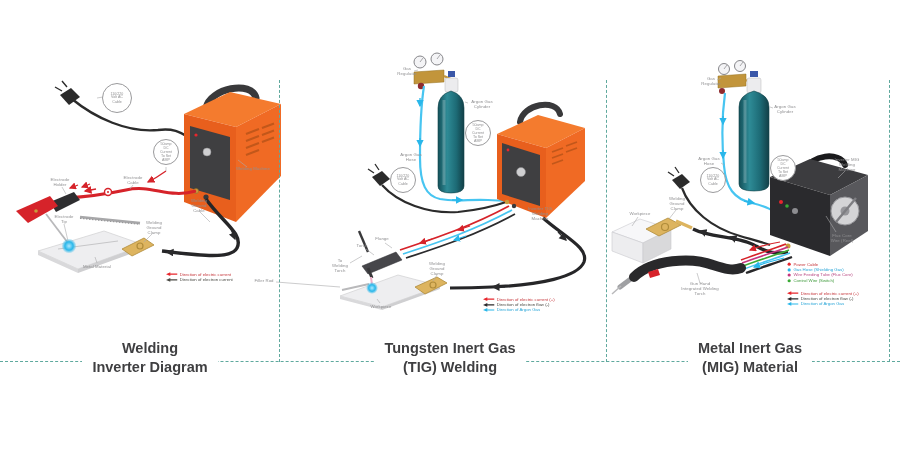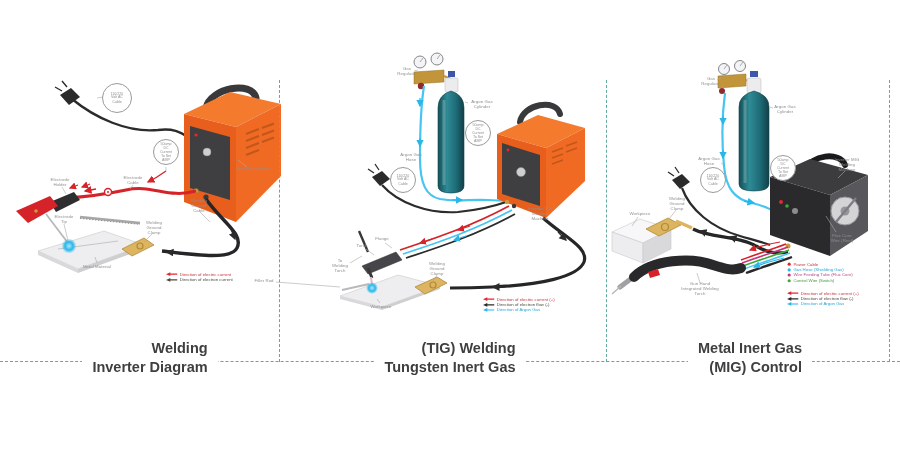--- a/index.html
+++ b/index.html
@@ -16,21 +16,21 @@
            transform:translate(-50%,-50%);color:#8f8f91;}
   .callout>span{display:block;font-size:6px;line-height:1.08;width:34px;transform:scale(.6);}
   .legend{position:absolute;z-index:3;font-size:6px;color:#6f6f72;transform:scale(.72);
           transform-origin:top left;}
   .lrow{display:flex;align-items:center;gap:3px;margin-bottom:1.5px;white-space:nowrap;}
   .lrow svg{flex:none;display:block;}
   .c-red{color:#c5353a;} .c-blk{color:#4a4a44;} .c-cyn{color:#2aa6d8;}
   .c-mag{color:#b94a84;} .c-grn{color:#3f9a3c;}
   .title-zone{position:absolute;top:337px;width:300px;text-align:center;z-index:5;}
   .title-inner{display:inline-block;background:#fff;padding:2px 10px;font-weight:bold;
-               font-size:14.5px;color:#3f3f41;line-height:1.3;text-align:right;}
+               font-size:14.5px;color:#3f3f41;line-height:1.3;}
 </style>
 </head>
 <body>
 
 <div id="stage">
 
   <svg id="art" width="900" height="340" viewBox="0 0 900 340">
     <defs>
       <linearGradient id="tealGrad" x1="0" y1="0" x2="1" y2="0">
         <stop offset="0" stop-color="#145059"></stop>
@@ -406,24 +406,24 @@
   </div>
 
   <div class="title-zone" style="left:0px">
     <div class="title-inner">
       <div>Welding</div>
       <div>Inverter Diagram</div>
     </div>
   </div>
   <div class="title-zone" style="left:300px">
     <div class="title-inner">
+      <div>Tungsten Inert Gas</div>
       <div>(TIG) Welding</div>
-      <div>Tungsten Inert Gas</div>
     </div>
   </div>
   <div class="title-zone" style="left:600px">
     <div class="title-inner">
       <div>Metal Inert Gas</div>
-      <div>(MIG) Control</div>
+      <div>(MIG) Material</div>
     </div>
   </div>
 
 </div>
 
 </body></html>

